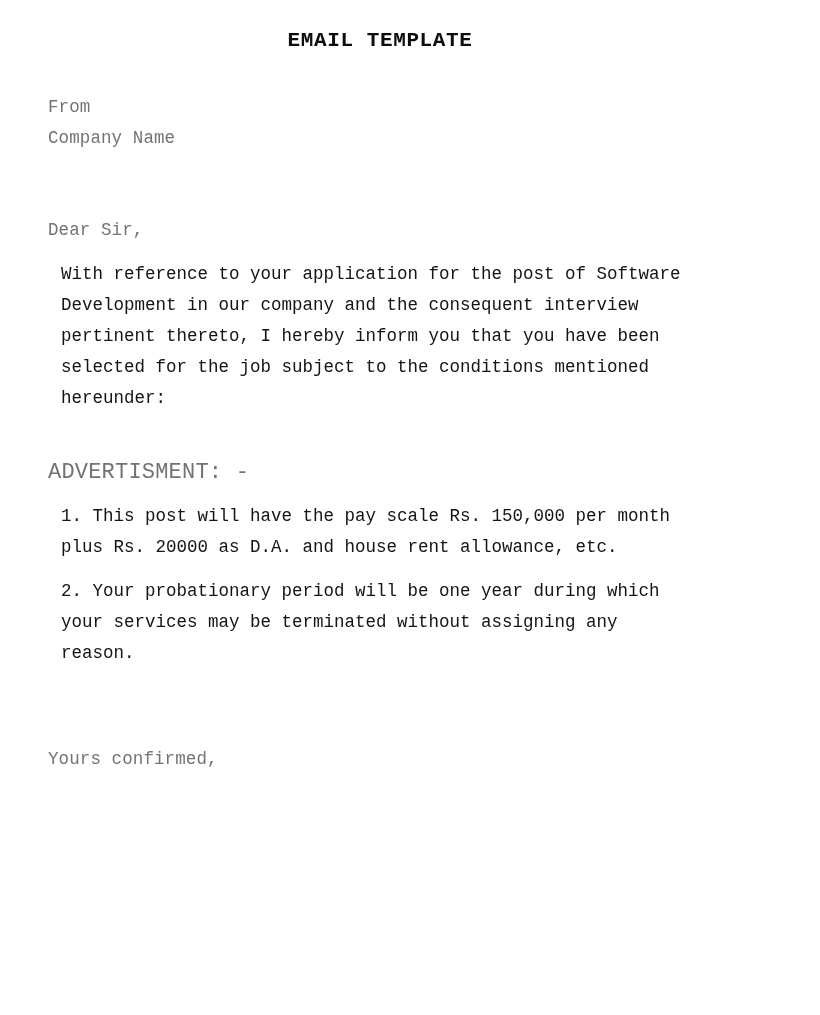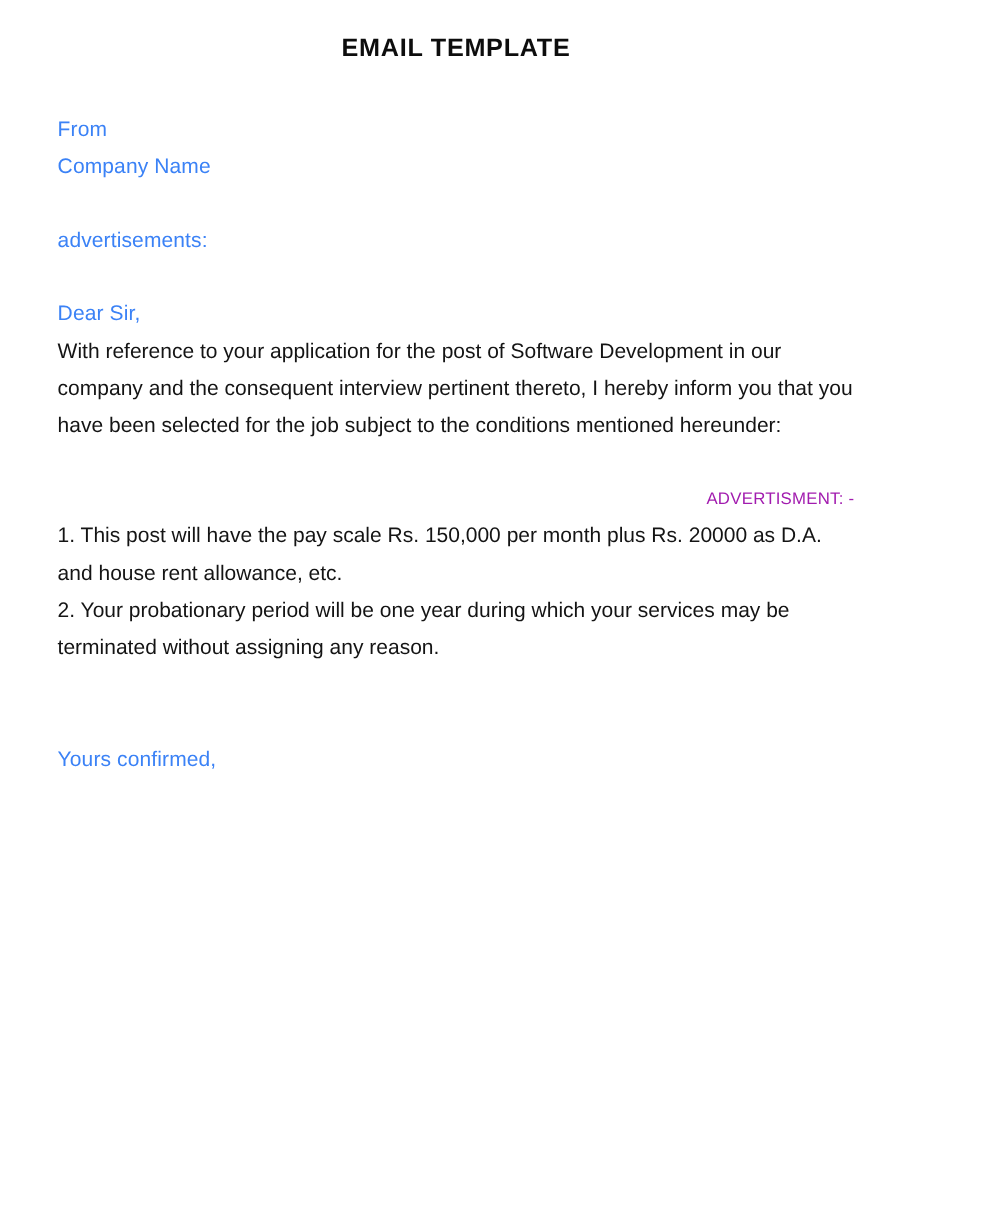--- a/index.html
+++ b/index.html
@@ -15,20 +15,21 @@
     color: #111111;
     overflow: hidden;
   }
   .page {
     position: relative;
     width: 760px;
     height: 1015px;
     background: #ffffff;
     box-sizing: border-box;
     padding: 0 48px;
+    font-family: Liberation Mono, monospace;
   }
   .titles {
     padding-top: 28px;
     text-align: center;
   }
   .title-main {
     font-size: 21px;
     font-weight: bold;
     letter-spacing: 0.6px;
     color: #0d0d0d;
@@ -42,42 +43,41 @@
     color: #0d0d0d;
     line-height: 28px;
     margin: 24px 0 0 0;
   }
   .body-area {
     margin-top: 38px;
   }
   .line {
     font-size: 17.5px;
     line-height: 31px;
-    color: #3b82f6;
+    color: #737373;
     white-space: pre-wrap;
     letter-spacing: 0.1px;
   }
   .block {
     margin: 0;
   }
   .gap-sm { height: 31px; }
   .gap-md { height: 30px; }
   .gap-lg { height: 62px; }
   .heading-line {
-    font-size: 14px;
+    font-size: 22px;
     line-height: 31px;
-    color: #a21caf;
+    color: #737373;
     letter-spacing: 0.2px;
-    text-align: right;
   }
   .para {
     font-size: 17.5px;
     line-height: 31px;
     color: #141414;
-    margin: 0;
+    margin: 13px;
     max-width: 724px;
   }
 </style>
 </head>
 <body>
 
 <div class="page">
 
   <div class="titles">
     <div class="title-main">EMAIL TEMPLATE</div>
@@ -86,21 +86,20 @@
   <div class="body-area">
 
     <div class="block">
       <div class="line">From</div>
       <div class="line">Company Name</div>
     </div>
 
     <div class="gap-sm"></div>
 
     <div class="block">
-      <div class="line">advertisements:</div>
     </div>
 
     <div class="gap-md"></div>
 
     <div class="line">Dear Sir,</div>
 
     <p class="para">With reference to your application for the post of Software Development in our company and the consequent interview pertinent thereto, I hereby inform you that you have been selected for the job subject to the conditions mentioned hereunder:</p>
 
     <div class="gap-md"></div>
 

